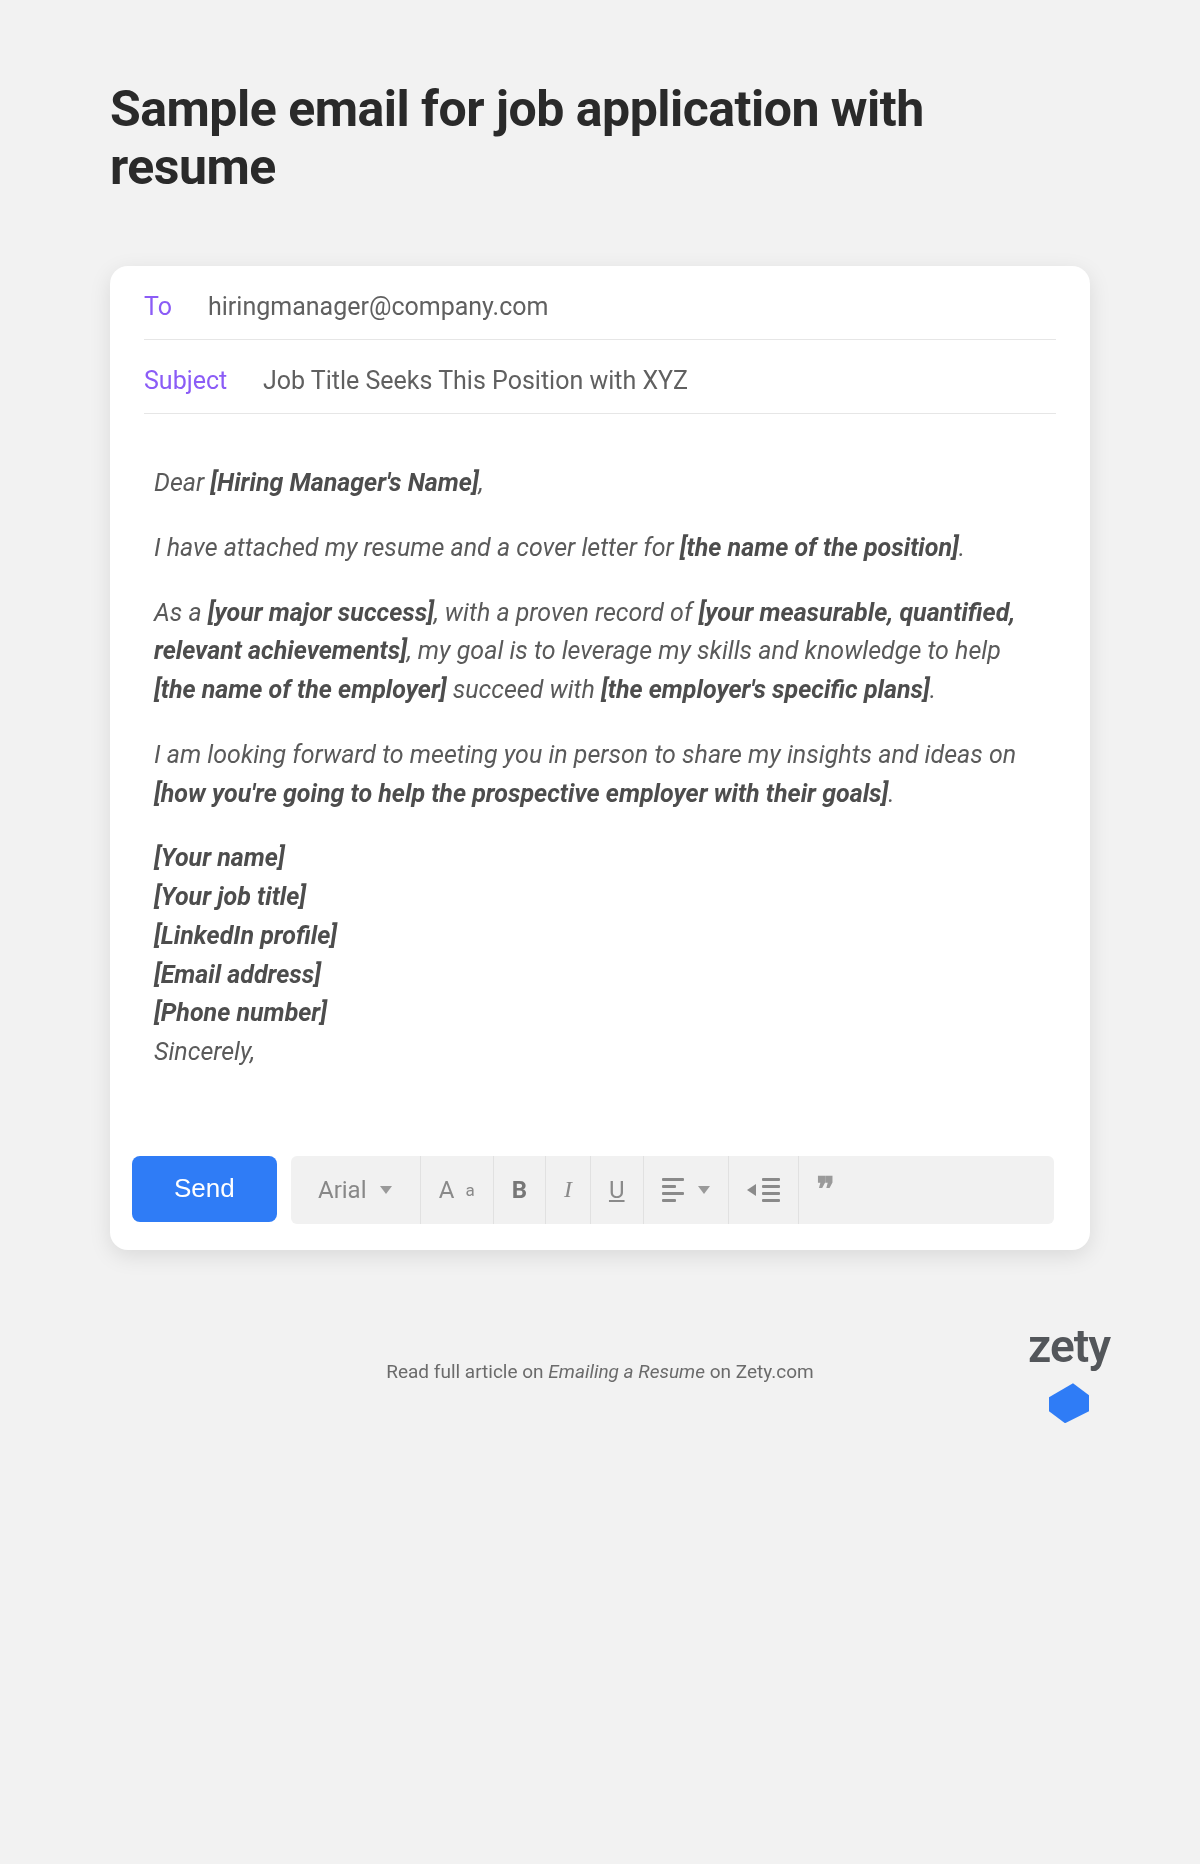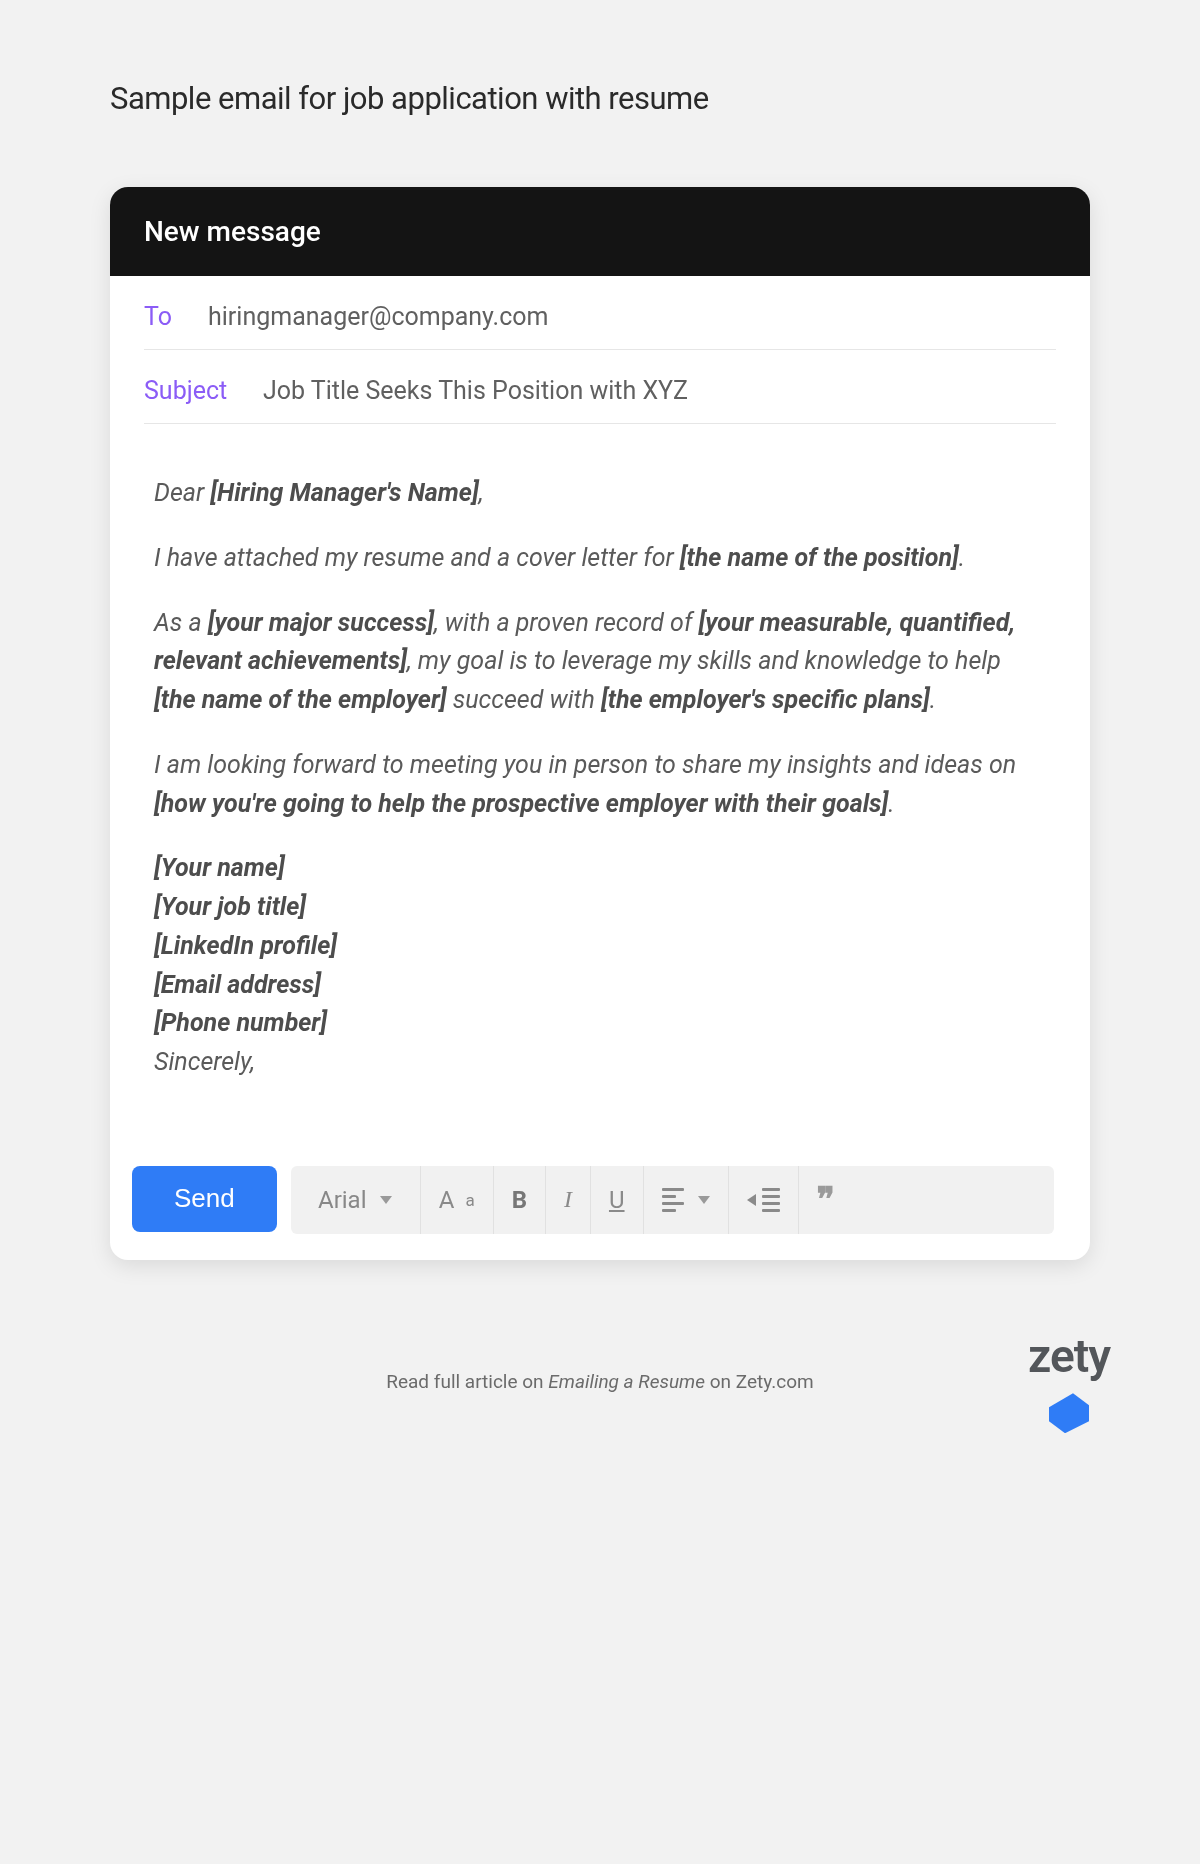--- a/index.html
+++ b/index.html
@@ -5,22 +5,22 @@
   * { box-sizing: border-box; margin: 0; padding: 0; }
   body {
     background: #f2f2f2;
     font-family: -apple-system, BlinkMacSystemFont, "Segoe UI", Roboto, Arial, sans-serif;
     width: 1200px;
     height: 1864px;
     padding: 80px 110px 40px 110px;
     color: #333;
   }
   .page-title {
-    font-size: 31px;
-    font-weight: 400;
+    font-size: 50px;
+    font-weight: 700;
     color: #2a2a2a;
     margin-bottom: 70px;
     letter-spacing: -0.5px;
   }
   .compose-window {
     background: #fff;
     border-radius: 18px;
     box-shadow: 0 6px 22px rgba(0,0,0,0.10);
     overflow: hidden;
   }
@@ -164,21 +164,20 @@
     clip-path: polygon(0% 35%, 60% 0%, 100% 30%, 100% 70%, 40% 100%, 0% 70%);
     border-radius:4px;
   }
 </style>
 </head>
 <body>
 
 <h1 class="page-title">Sample email for job application with resume</h1>
 
 <div class="compose-window">
-  <div class="window-header">New message</div>
 
   <div class="fields">
     <div class="field-row">
       <span class="field-label">To</span>
       <span class="field-value">hiringmanager@company.com</span>
     </div>
     <div class="field-row">
       <span class="field-label subject">Subject</span>
       <span class="field-value">Job Title Seeks This Position with XYZ</span>
     </div>

